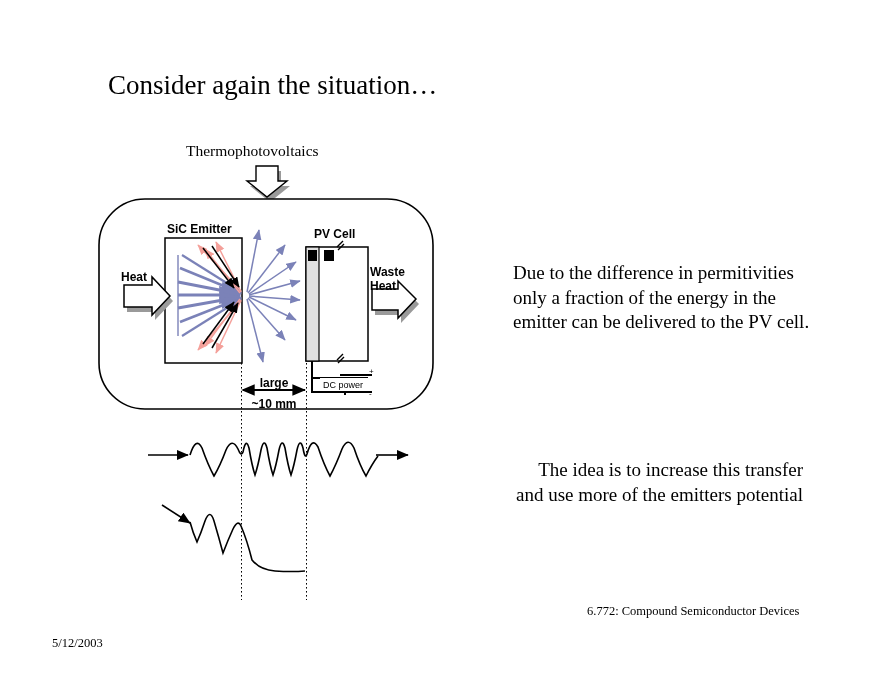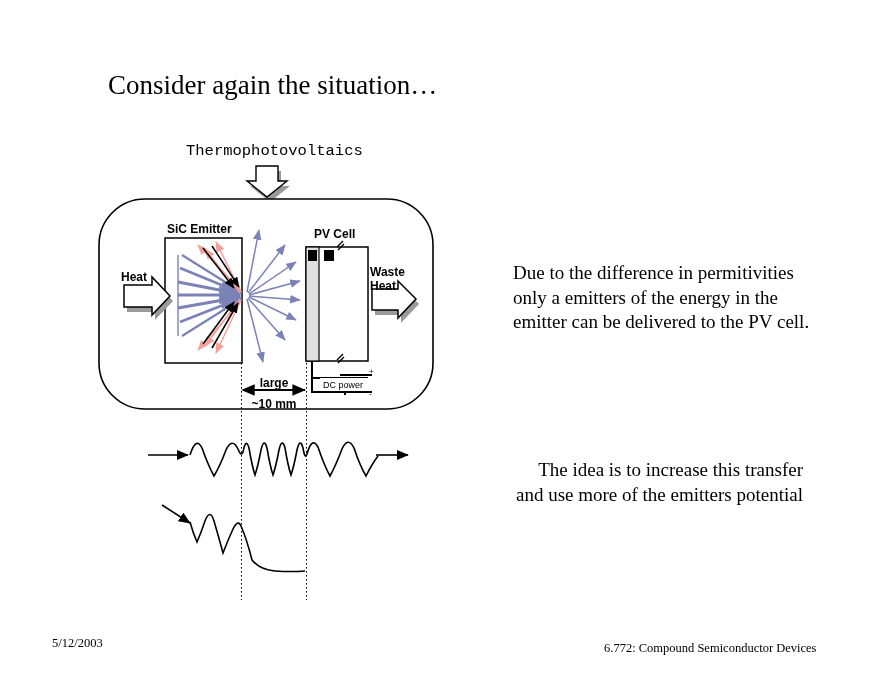--- a/index.html
+++ b/index.html
@@ -11,39 +11,39 @@
   .slide{position:absolute;left:0;top:0;width:728px;height:680px;}
 
   .title{
     position:absolute;left:108px;top:70px;
     font-family:"Liberation Serif", serif;
     font-size:27px;color:#000;white-space:nowrap;
   }
 
   .tpv-label{
     position:absolute;left:186px;top:142px;
-    font-family:Liberation Mono, monospace;
+    font-family:Liberation Serif, serif;
     font-size:15.5px;color:#000;white-space:nowrap;
   }
 
   .body-text{
     position:absolute;
     font-family:"Liberation Serif", serif;
     font-size:19px;line-height:24.5px;color:#000;
   }
   #para1{left:513px;top:261px;width:300px;}
   #para2{left:513px;top:458px;width:290px;text-align:right;}
 
   .footer{
     position:absolute;top:604px;
     font-family:"Liberation Serif", serif;
     font-size:12.5px;color:#000;white-space:nowrap;
   }
   #footer-date{left:52px;margin-top:32px;}
-  #footer-course{left:604px;margin-top:37px;}
+  #footer-course{left:587px;}
 
   svg.art{position:absolute;left:0;top:0;width:880px;height:680px;}
   .lbl-bold-lg{
     font-family:"Liberation Sans", sans-serif;
     font-weight:bold;font-size:12px;fill:#000;
   }
   .lbl-small{
     font-family:"Liberation Sans", sans-serif;
     font-size:9px;fill:#000;
   }
@@ -190,19 +190,19 @@
     <g stroke="#000" fill="none" stroke-width="1.6">
       <line x1="162" y1="505" x2="190" y2="523" marker-end="url(#thinArrow)"></line>
       <path d="M190,522
                Q193,533 197,542 Q201,533 205,521
                Q210,508 214,521 Q219,538 223,553
                Q228,540 233,529 Q238,519 241,526
                Q247,540 252,560 Q260,570 275,571 Q292,572 305,571"></path>
     </g>
   </svg>
 
-  <div class="body-text" id="para1">Due to the difference in permitivities only a emitters of the energy in the emitter can be delivered to the PV cell.</div>
+  <div class="body-text" id="para1">Due to the difference in permitivities only a fraction of the energy in the emitter can be delivered to the PV cell.</div>
   <div class="body-text" id="para2">The idea is to increase this transfer and use more of the emitters potential</div>
 
   <div class="footer" id="footer-date">5/12/2003</div>
   <div class="footer" id="footer-course">6.772: Compound Semiconductor Devices</div>
 
 </div>
 
 </body></html>

